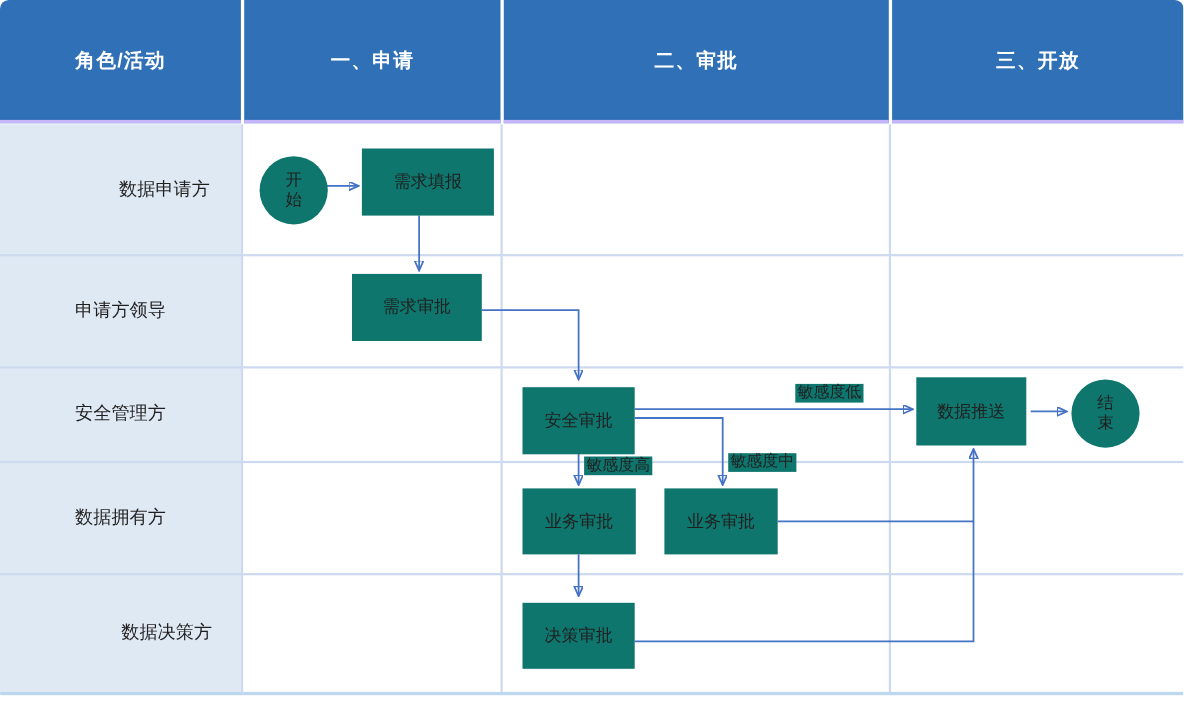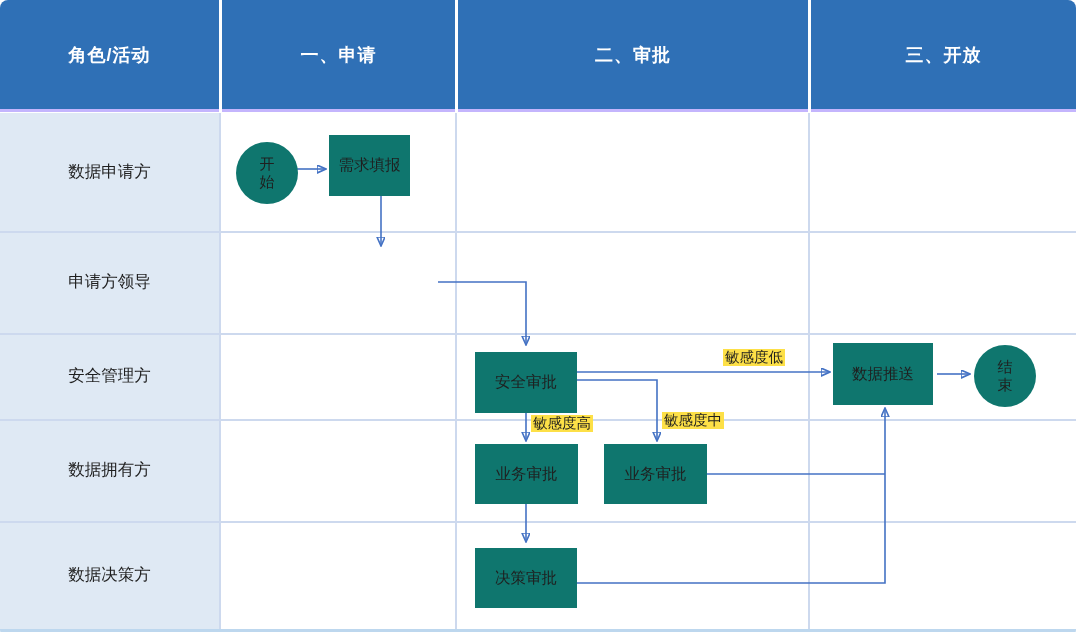--- a/index.html
+++ b/index.html
@@ -32,21 +32,21 @@
     display:flex;align-items:center;justify-content:center;
     font-size:15.5px;color:#1f1f1f;text-align:center;
   }
   .node.circle{border-radius:50%;}
   .node.circle .wrap{width:1.05em;word-break:break-all;line-height:1.18;font-size:15px;}
   
   .connectors{position:absolute;left:0;top:0;width:1076px;height:638px;pointer-events:none;}
   .connectors path{fill:none;stroke:#4472C4;stroke-width:1.6;}
   
   .elabel{
-    position:absolute;font-size:14.5px;color:#1f1f1f;background:#fde047;
+    position:absolute;font-size:14.5px;color:#1f1f1f;background:#0f766e;
     padding:0 2px;line-height:1.2;white-space:nowrap;
   }
 </style>
 </head>
 <body>
 
 <div class="stage">
 
   <div class="hcell" style="left:0;width:219px;">
       <span>角色/活动</span>
@@ -55,33 +55,33 @@
       <span>一、申请</span>
     </div>
   <div class="hcell" style="left:458px;width:350px;">
       <span>二、审批</span>
     </div>
   <div class="hcell" style="left:811px;width:265px;">
       <span>三、开放</span>
     </div>
 
   <div class="lane-col"></div>
-  <div class="lcell" style="top:113px;height:118px;">
+  <div class="lcell" style="top:113px;height:118px;padding-left:40px;">
       <span>数据申请方</span>
     </div>
   <div class="lcell" style="top:233px;height:98px;">
       <span>申请方领导</span>
     </div>
   <div class="lcell" style="top:335px;height:82px;">
       <span>安全管理方</span>
     </div>
   <div class="lcell" style="top:421px;height:98px;">
       <span>数据拥有方</span>
     </div>
-  <div class="lcell" style="top:523px;height:104px;">
+  <div class="lcell" style="top:523px;height:104px;margin-left:42px;">
       <span>数据决策方</span>
     </div>
 
   <div class="gl-h" style="top:231px;"></div>
   <div class="gl-h" style="top:333px;"></div>
   <div class="gl-h" style="top:419px;"></div>
   <div class="gl-h" style="top:521px;"></div>
   <div class="gl-v" style="left:219px;"></div>
   <div class="gl-v" style="left:455px;"></div>
   <div class="gl-v" style="left:808px;"></div>
@@ -101,22 +101,25 @@
     <path d="M526,409 V440" marker-end="url(#ah)"></path>
     <path d="M526,504 V541" marker-end="url(#ah)"></path>
     <path d="M707,474 H885"></path>
     <path d="M577,583 H885 V409" marker-end="url(#ah)"></path>
     <path d="M937,374 H969" marker-end="url(#ah)"></path>
   </svg>
 
   <div class="node circle" style="left:236px;top:142px;width:62px;height:62px;">
     <span class="wrap">开始</span>
   </div>
-  <div class="node" style="left:329px;top:135px;width:81px;height:61px;">
+  <div class="node" style="left:329px;top:135px;width:120px;height:61px;">
     <span>需求填报</span>
+  </div>
+  <div class="node" style="left:320px;top:249px;width:118px;height:61px;">
+    <span>需求审批</span>
   </div>
   <div class="node" style="left:475px;top:352px;width:102px;height:61px;">
     <span>安全审批</span>
   </div>
   <div class="node" style="left:475px;top:444px;width:103px;height:60px;">
     <span>业务审批</span>
   </div>
   <div class="node" style="left:604px;top:444px;width:103px;height:60px;">
     <span>业务审批</span>
   </div>

